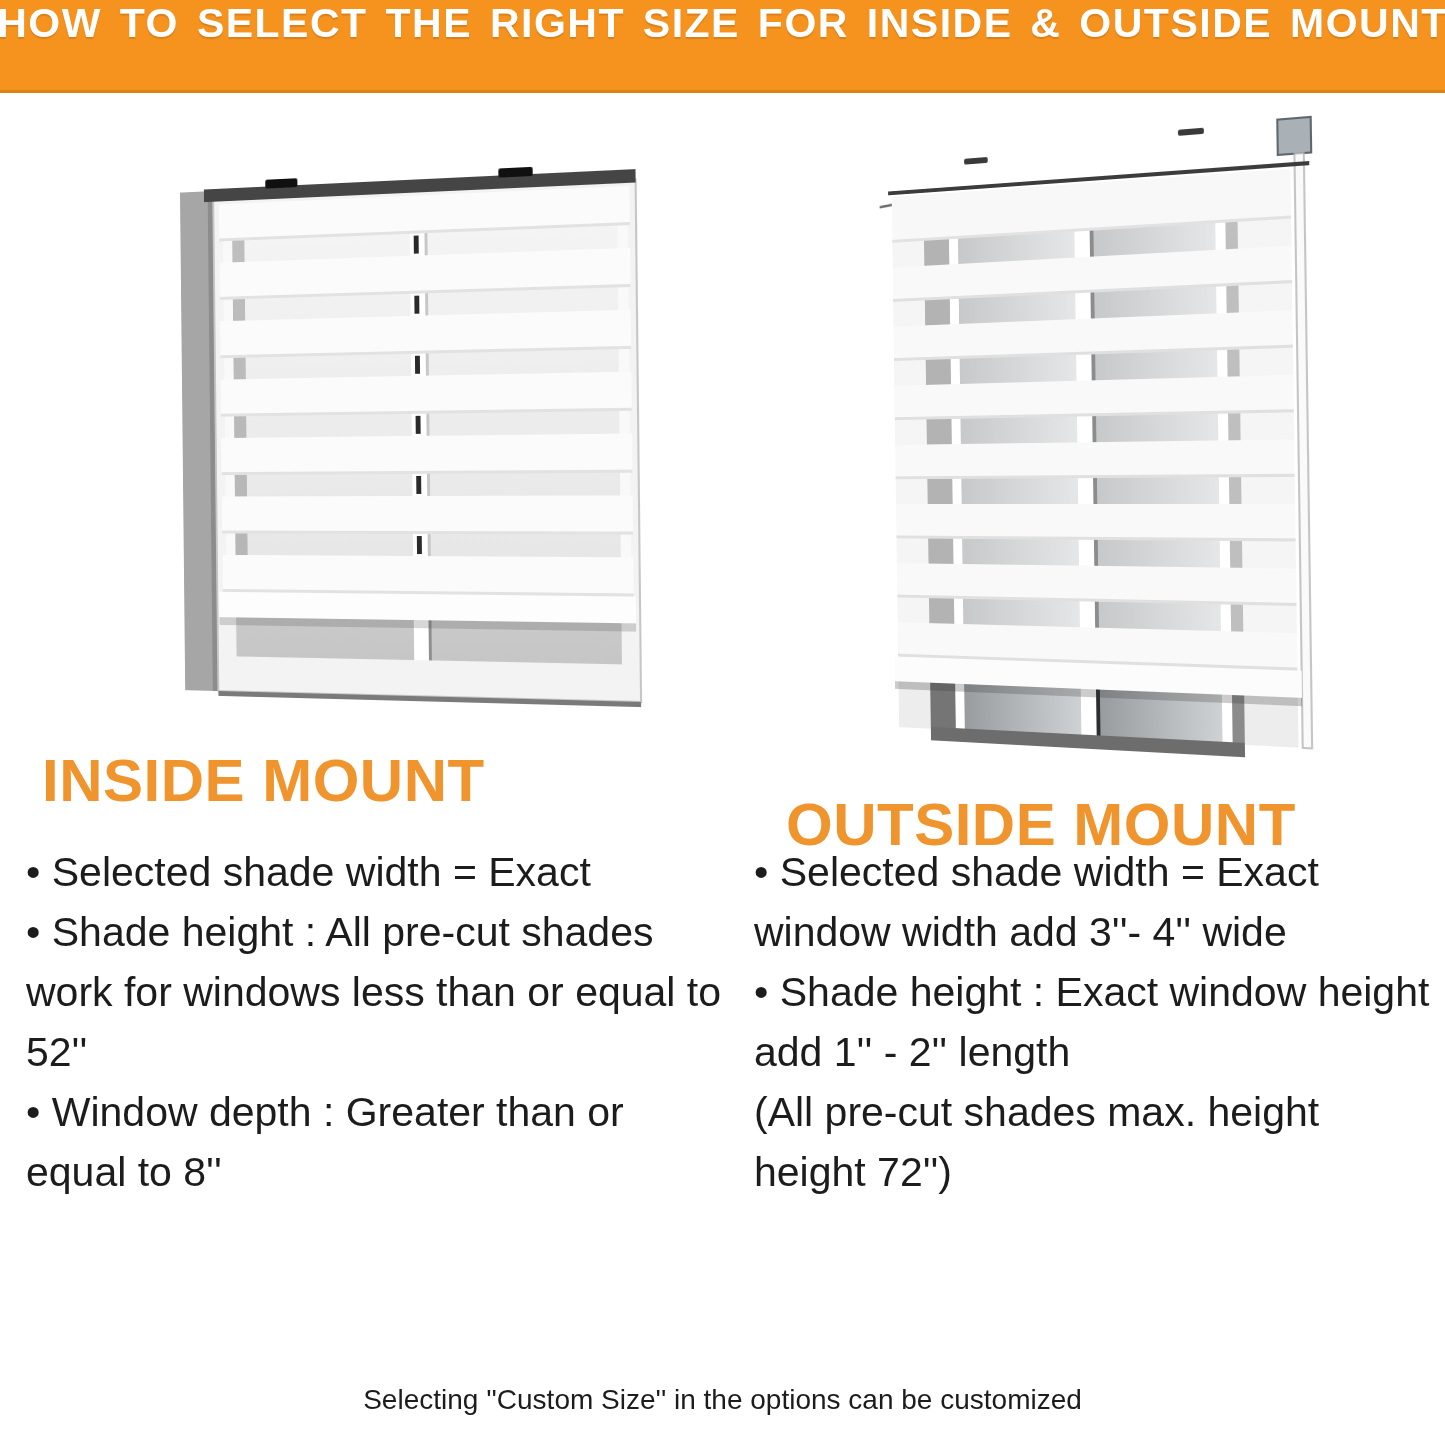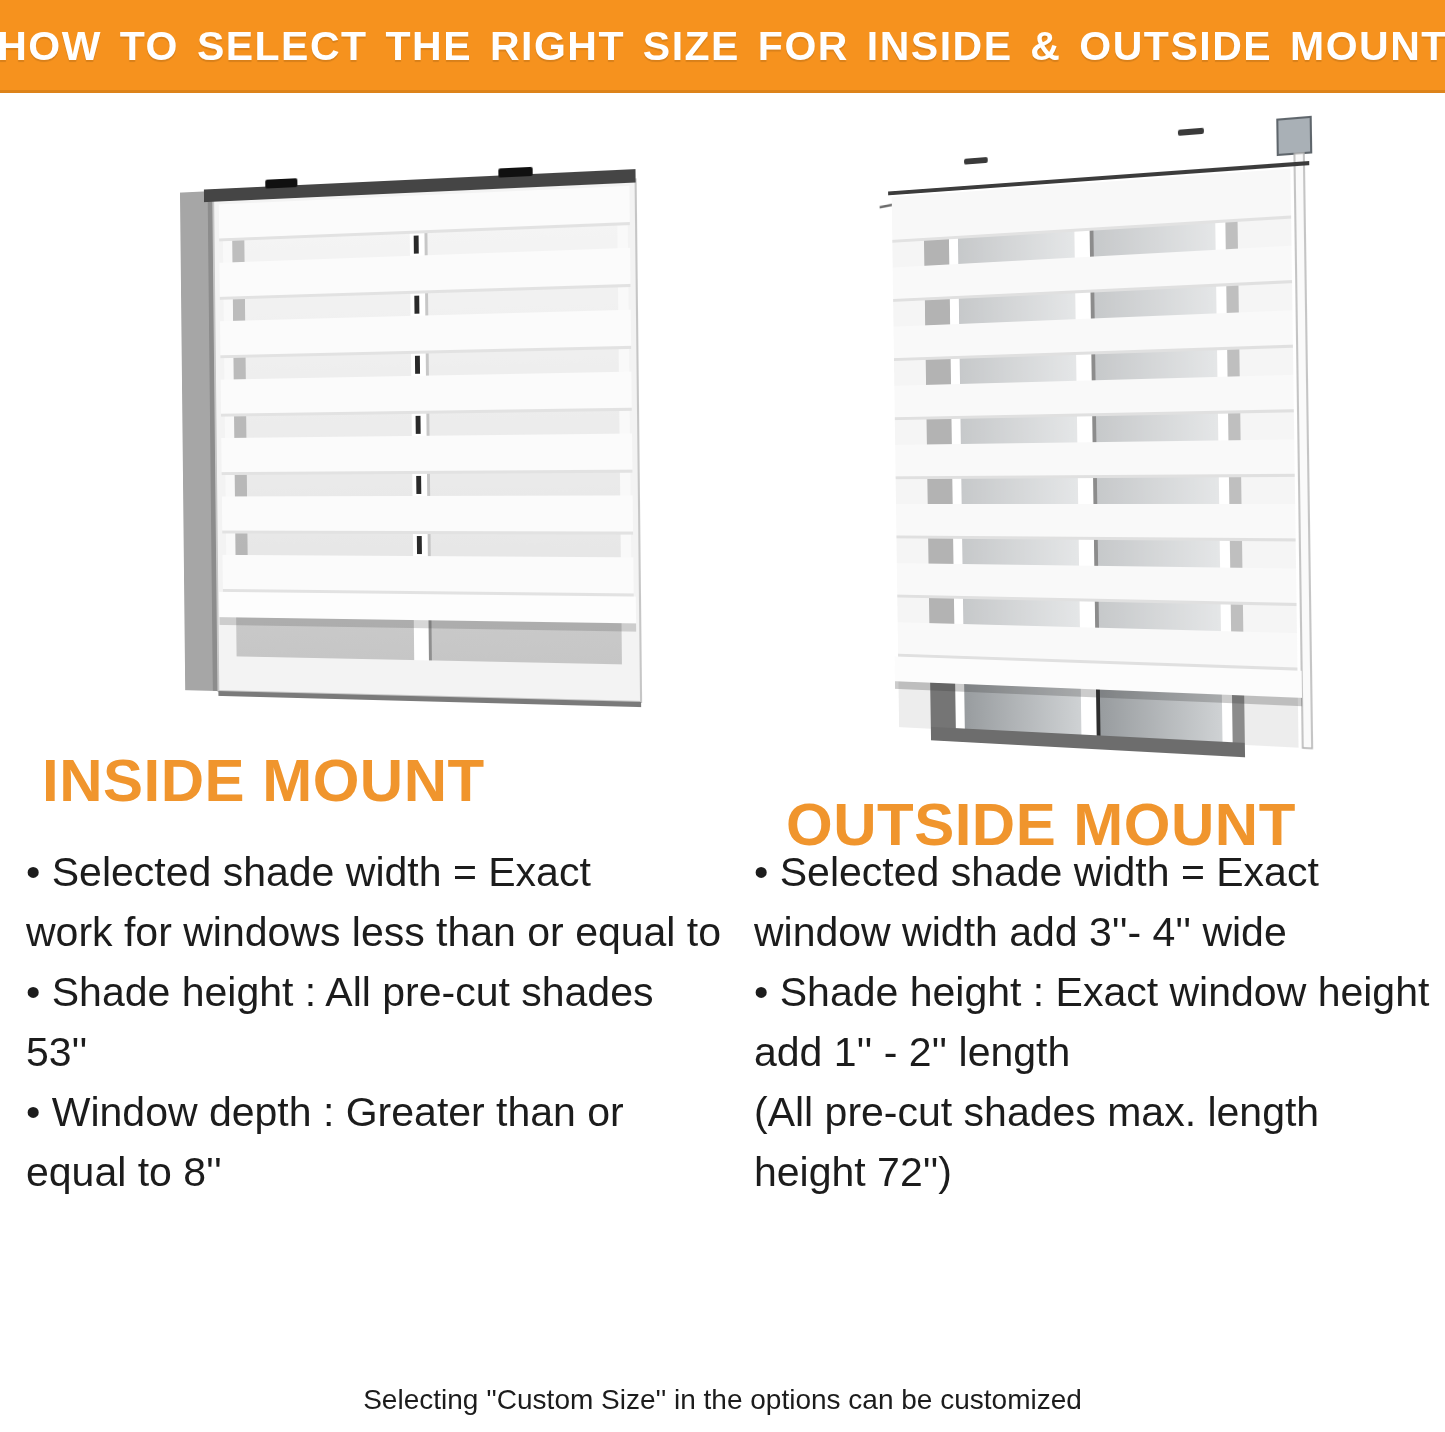--- a/index.html
+++ b/index.html
@@ -12,21 +12,21 @@
     font-family: "Liberation Sans", "DejaVu Sans", sans-serif;
   }
   .topbar {
     position: absolute;
     top: 0; left: 0;
     width: 100%;
     height: 93px;
     background: var(--c-header, #F6921E);
     box-shadow: inset 0 -3px 0 rgba(0,0,0,0.10);
     display: flex;
-    align-items: center;
+    align-items: flex-start;
     justify-content: center;
   }
   .topbar-title {
     color: #ffffff;
     font-size: 41px;
     font-weight: bold;
     letter-spacing: 1.5px;
     word-spacing: 5px;
     white-space: nowrap;
     text-shadow: 0 2px 1px rgba(0,0,0,0.12);
@@ -204,30 +204,30 @@
         </g>
       </g>
     </svg>
   </div>
 
   <h2 class="sec-h h-inside">INSIDE MOUNT</h2>
   <h2 class="sec-h h-outside">OUTSIDE MOUNT</h2>
 
   <div class="bullets txt-inside">
       <div class="tline">• Selected shade width = Exact</div>
+      <div class="tline">• Shade height : All pre-cut shades</div>
       <div class="tline">work for windows less than or equal to</div>
-      <div class="tline">• Shade height : All pre-cut shades</div>
-      <div class="tline">53''</div>
+      <div class="tline">52''</div>
       <div class="tline">• Window depth : Greater than or</div>
       <div class="tline">equal to 8''</div>
     </div>
   <div class="bullets txt-outside">
       <div class="tline">• Selected shade width = Exact</div>
       <div class="tline">window width add 3''- 4'' wide</div>
       <div class="tline">• Shade height : Exact window height</div>
       <div class="tline">add 1'' - 2'' length</div>
-      <div class="tline">(All pre-cut shades max. length</div>
+      <div class="tline">(All pre-cut shades max. height</div>
       <div class="tline">height 72'')</div>
     </div>
 
   <div class="footnote">Selecting ''Custom Size'' in the options can be customized</div>
 
 </div>
 
 </body></html>

